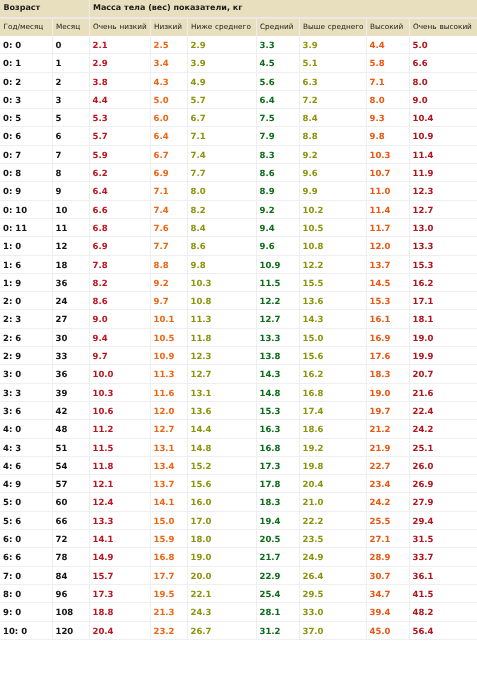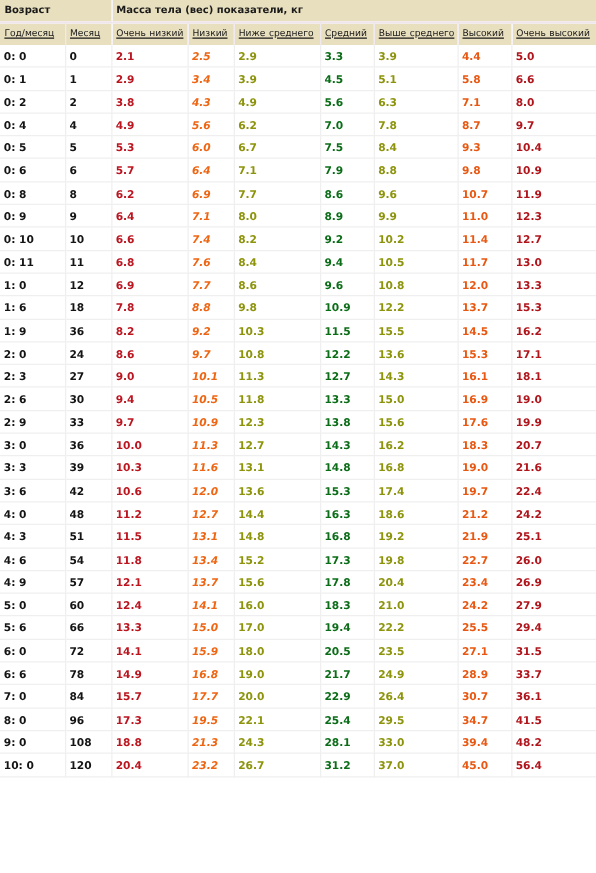--- a/index.html
+++ b/index.html
@@ -17,34 +17,34 @@
     background:var(--header-bg);height:17px;line-height:16px;vertical-align:top;
     font-size:8px;font-weight:bold;text-align:left;padding-left:3.5px;color:var(--header-text);
     border-right:1px solid var(--header-sep);
     border-bottom:2px solid var(--header-rule);}
   #growth-table .group-header.edge{border-right:0;}
 
   
   #growth-table .col-header{
     background:var(--header-bg);height:17px;line-height:15px;vertical-align:top;
     font-size:7.3px;font-weight:normal;word-spacing:0.5px;text-align:left;padding-left:3.5px;
-    color:var(--header-text);border-right:1px solid var(--header-sep);text-decoration:underline;}
+    color:var(--header-text);border-right:1px solid var(--header-sep);}
   #growth-table .col-header.edge{border-right:0;}
 
   
   #growth-table .cell{
     height:14.3px;line-height:14.3px;font-size:8.5px;font-weight:bold;text-align:left;
     padding:3px 0 0 3px;background:var(--row-bg);
     border-right:1px solid var(--grid);border-bottom:1px solid var(--grid);}
   #growth-table .cell.edge{border-right:0;}
 
   .col-age       {color:var(--c-age);}
   .col-month     {color:var(--c-age);}
   .col-very-low  {color:var(--c-very-low);}
-  .col-low       {color:var(--c-low);font-style:italic;}
+  .col-low       {color:var(--c-low);}
   .col-below-avg {color:var(--c-below-average);}
   .col-average   {color:var(--c-average);}
   .col-above-avg {color:var(--c-above-average);}
   .col-high      {color:var(--c-high);}
   .col-very-high {color:var(--c-very-high);}
   col.colw-0{width:52px;}
   col.colw-1{width:37px;}
   col.colw-2{width:61px;}
   col.colw-3{width:37px;}
   col.colw-4{width:69px;}
@@ -114,29 +114,29 @@
     <td class="cell col-month">2</td>
     <td class="cell col-very-low">3.8</td>
     <td class="cell col-low">4.3</td>
     <td class="cell col-below-avg">4.9</td>
     <td class="cell col-average">5.6</td>
     <td class="cell col-above-avg">6.3</td>
     <td class="cell col-high">7.1</td>
     <td class="cell col-very-high edge">8.0</td>
   </tr>
   <tr>
-    <td class="cell col-age">0: 4</td>
-    <td class="cell col-month">4</td>
-    <td class="cell col-very-low">4.9</td>
-    <td class="cell col-low">5.6</td>
-    <td class="cell col-below-avg">6.2</td>
-    <td class="cell col-average">7.0</td>
-    <td class="cell col-above-avg">7.8</td>
-    <td class="cell col-high">8.7</td>
-    <td class="cell col-very-high edge">9.7</td>
+    <td class="cell col-age">0: 3</td>
+    <td class="cell col-month">3</td>
+    <td class="cell col-very-low">4.4</td>
+    <td class="cell col-low">5.0</td>
+    <td class="cell col-below-avg">5.7</td>
+    <td class="cell col-average">6.4</td>
+    <td class="cell col-above-avg">7.2</td>
+    <td class="cell col-high">8.0</td>
+    <td class="cell col-very-high edge">9.0</td>
   </tr>
   <tr>
     <td class="cell col-age">0: 5</td>
     <td class="cell col-month">5</td>
     <td class="cell col-very-low">5.3</td>
     <td class="cell col-low">6.0</td>
     <td class="cell col-below-avg">6.7</td>
     <td class="cell col-average">7.5</td>
     <td class="cell col-above-avg">8.4</td>
     <td class="cell col-high">9.3</td>
@@ -147,20 +147,31 @@
     <td class="cell col-month">6</td>
     <td class="cell col-very-low">5.7</td>
     <td class="cell col-low">6.4</td>
     <td class="cell col-below-avg">7.1</td>
     <td class="cell col-average">7.9</td>
     <td class="cell col-above-avg">8.8</td>
     <td class="cell col-high">9.8</td>
     <td class="cell col-very-high edge">10.9</td>
   </tr>
   <tr>
+    <td class="cell col-age">0: 7</td>
+    <td class="cell col-month">7</td>
+    <td class="cell col-very-low">5.9</td>
+    <td class="cell col-low">6.7</td>
+    <td class="cell col-below-avg">7.4</td>
+    <td class="cell col-average">8.3</td>
+    <td class="cell col-above-avg">9.2</td>
+    <td class="cell col-high">10.3</td>
+    <td class="cell col-very-high edge">11.4</td>
+  </tr>
+  <tr>
     <td class="cell col-age">0: 8</td>
     <td class="cell col-month">8</td>
     <td class="cell col-very-low">6.2</td>
     <td class="cell col-low">6.9</td>
     <td class="cell col-below-avg">7.7</td>
     <td class="cell col-average">8.6</td>
     <td class="cell col-above-avg">9.6</td>
     <td class="cell col-high">10.7</td>
     <td class="cell col-very-high edge">11.9</td>
   </tr>

